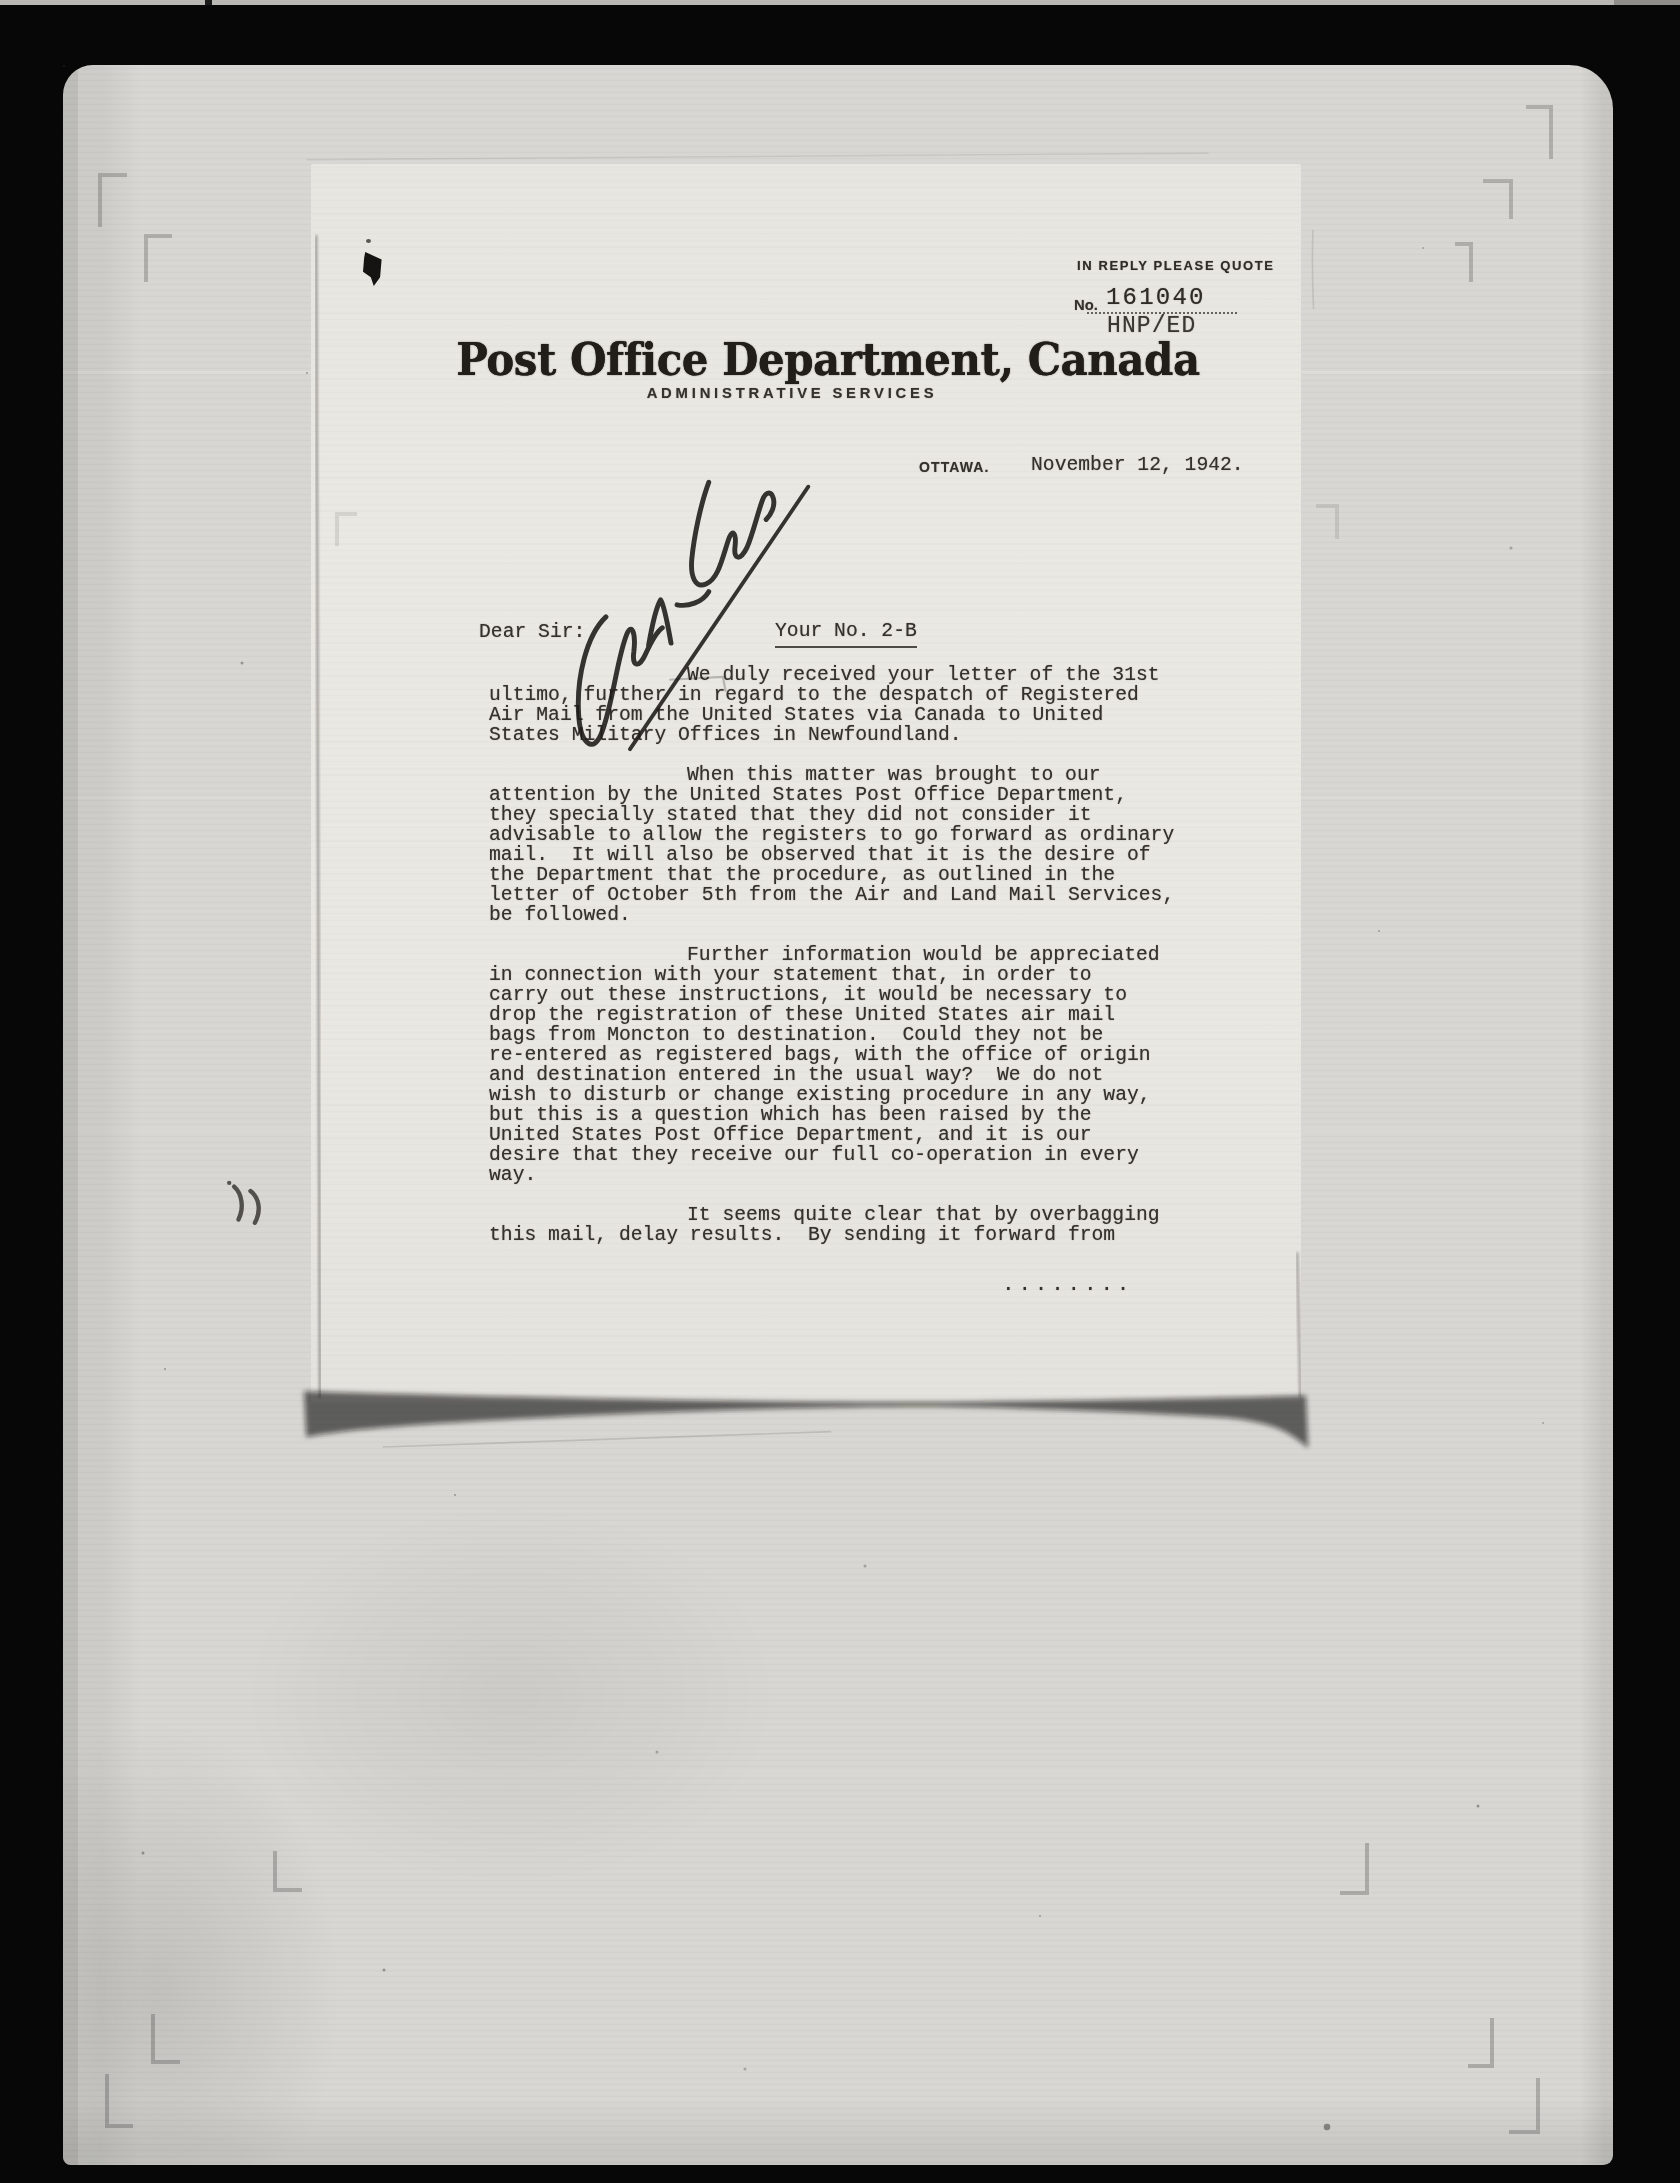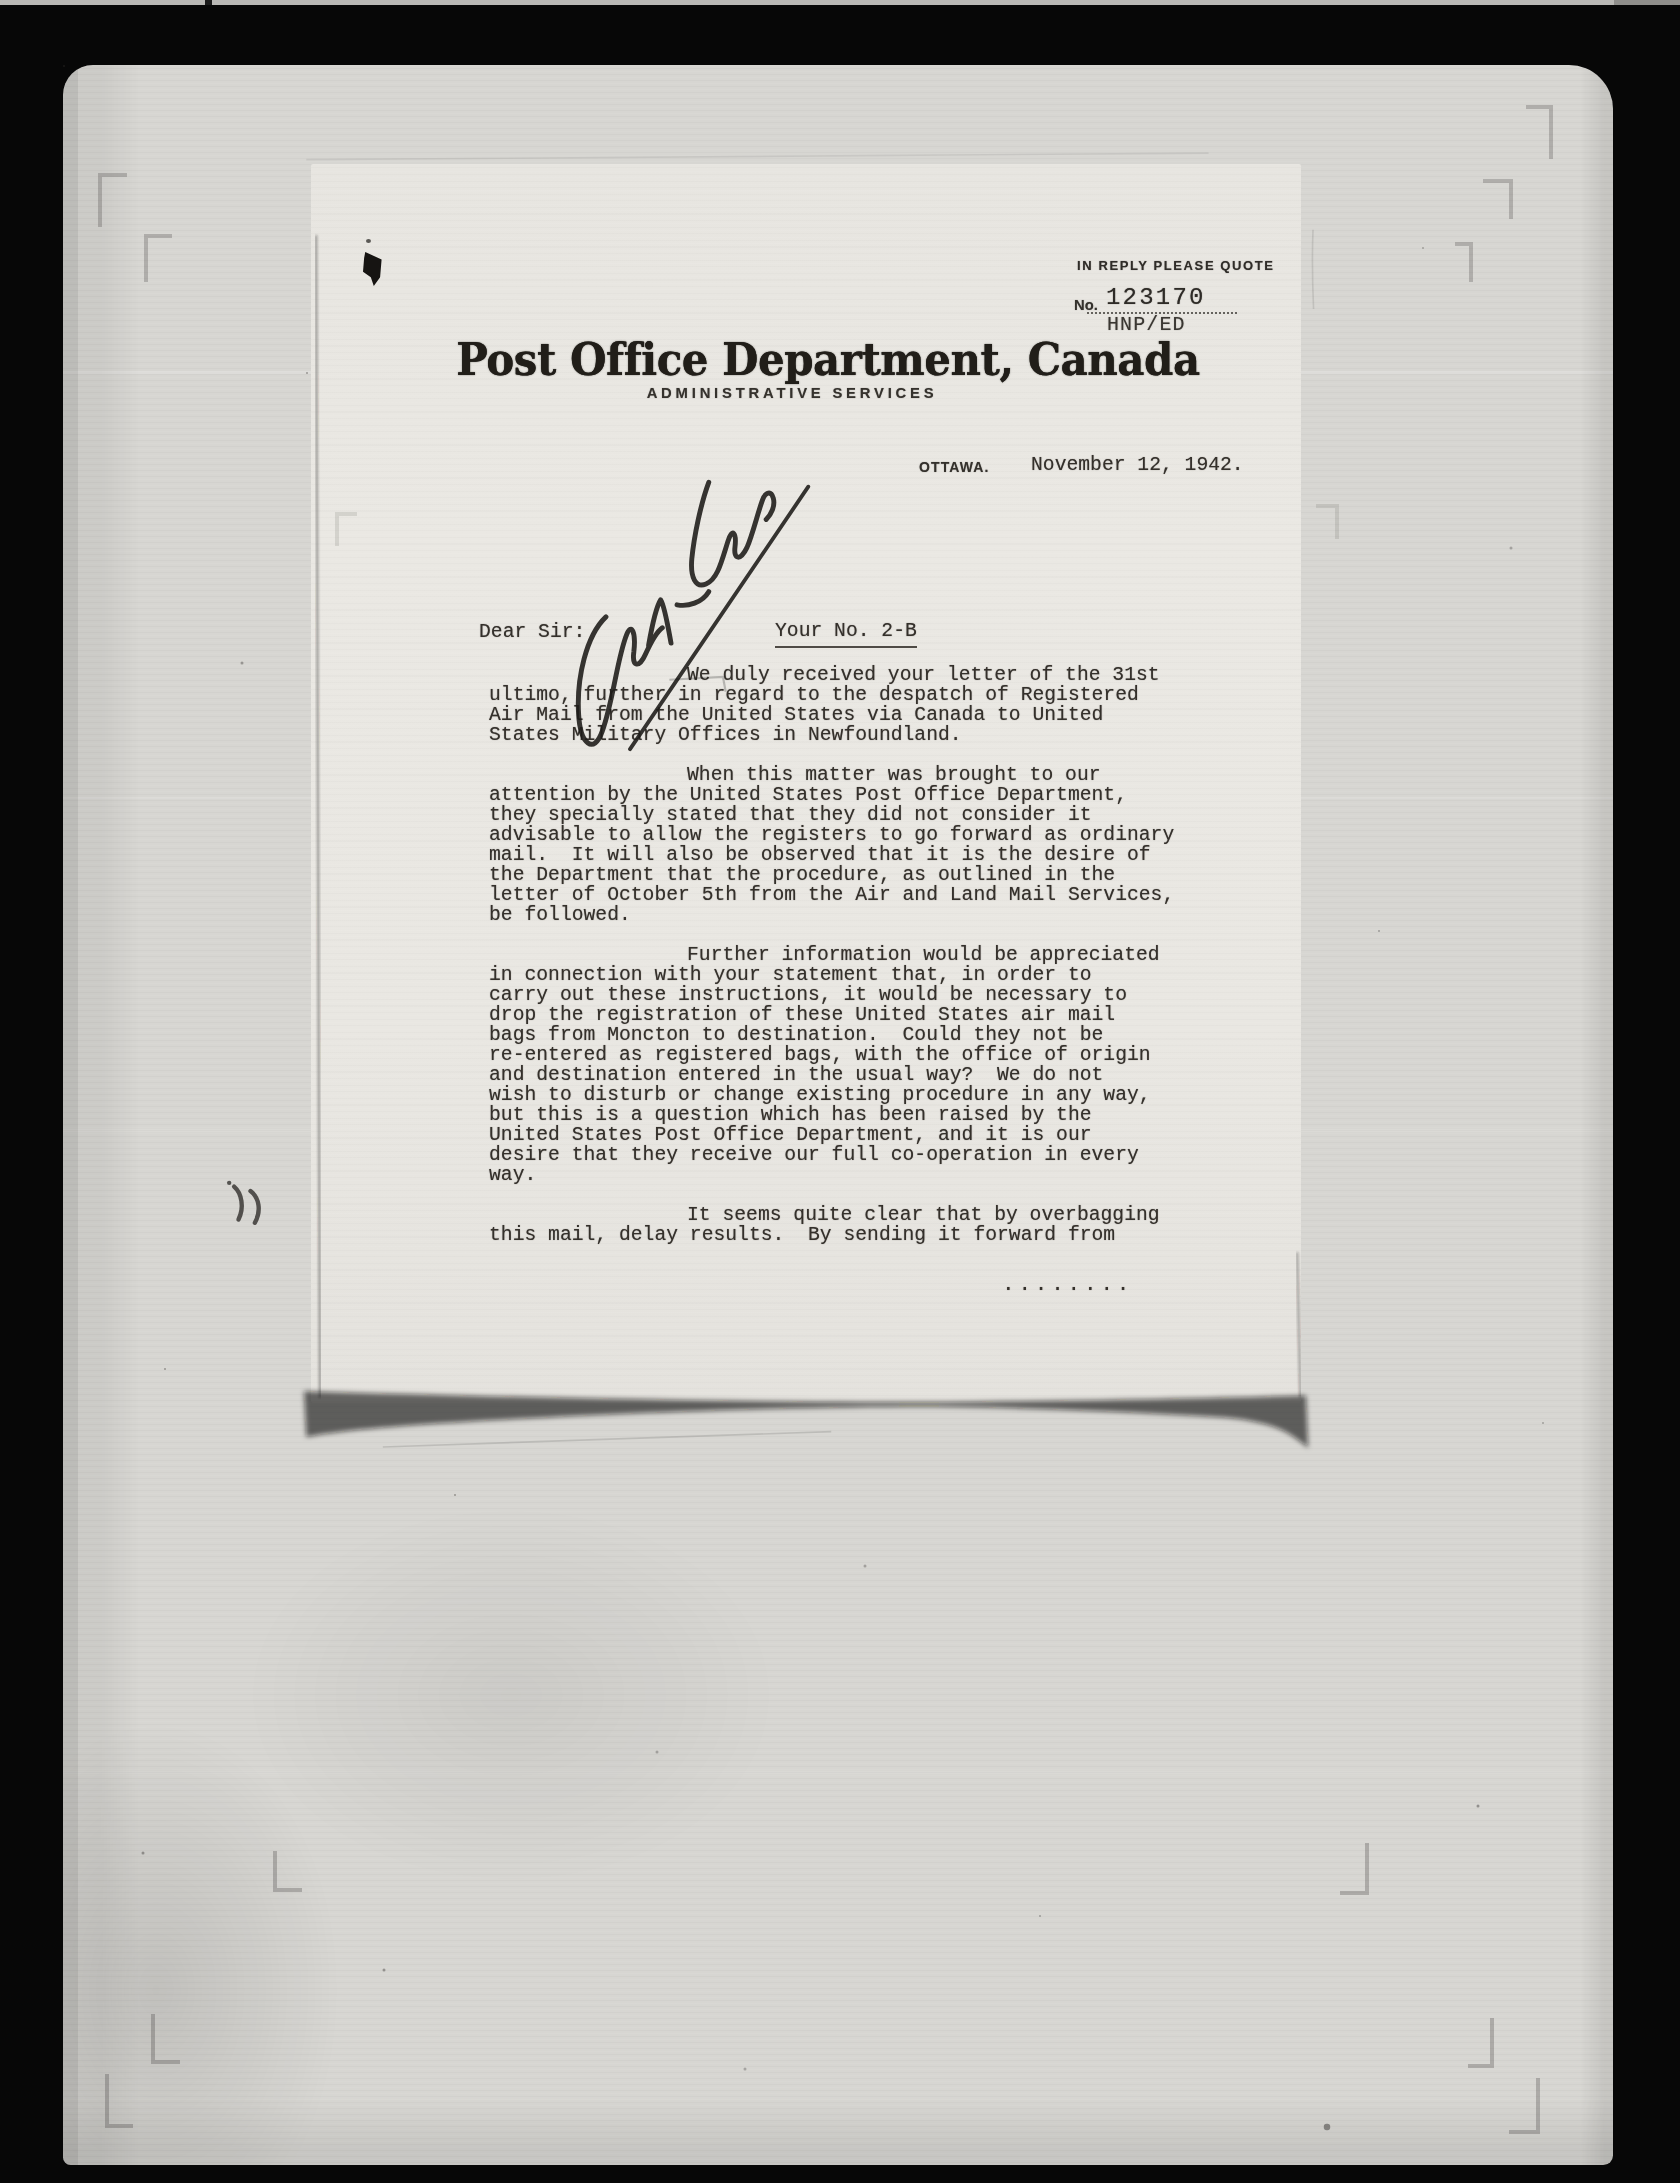--- a/index.html
+++ b/index.html
@@ -64,21 +64,21 @@
   .stamp-quote{position:absolute;left:766px;top:94px;width:170px;
       font-size:13px;font-weight:bold;letter-spacing:1.6px;color:#2f2c28;
       text-shadow:0 0 1.1px rgba(47,44,40,.55);white-space:nowrap;}
   .stamp-no-row{position:absolute;left:763px;top:123px;width:164px;height:27px;}
   .stamp-no-label{position:absolute;left:0;top:9.8px;font-size:14.8px;font-weight:bold;color:#35322d;
       text-shadow:0 0 1.1px rgba(53,50,45,.5);}
   .stamp-number{position:absolute;left:32px;top:-3.3px;font-family:"Liberation Mono",monospace;
       font-size:24px;letter-spacing:2.2px;color:#2e2b27;text-shadow:0 0 1.1px rgba(46,43,39,.6);}
   .stamp-dots{position:absolute;left:13px;top:25px;width:150px;border-bottom:2.7px dotted rgba(58,55,50,.75);}
   .stamp-initials{position:absolute;left:796px;top:149px;font-family:"Liberation Mono",monospace;
-      font-size:20px;letter-spacing:1.1px;color:#3a3732;text-shadow:0 0 1.1px rgba(58,55,50,.55);}
+      font-size:23px;letter-spacing:1.1px;color:#3a3732;text-shadow:0 0 1.1px rgba(58,55,50,.55);}
 
   .lh-title{position:absolute;left:0;top:171px;width:990px;padding-left:44px;box-sizing:border-box;
       text-align:center;font-family:"DejaVu Serif","Liberation Serif",serif;font-weight:bold;
       font-size:42px;color:#211e19;letter-spacing:-0.5px;transform:scaleY(1.06);
       text-shadow:0 0 1.6px rgba(33,30,25,.65), 0 0 0.5px rgba(33,30,25,.9);white-space:nowrap;}
   .lh-subtitle{position:absolute;left:0;top:221px;width:918px;padding-left:44px;box-sizing:border-box;
       text-align:center;font-size:14.8px;font-weight:bold;letter-spacing:3.8px;color:#35322d;
       text-shadow:0 0 1.1px rgba(53,50,45,.5);}
 
   .date-place{position:absolute;left:608px;top:295px;font-size:14px;font-weight:bold;letter-spacing:1.1px;
@@ -139,21 +139,21 @@
 
     <div class="ink-blot"></div>
     <div class="ink-blot-dot"></div>
 
     <div class="regmark tl faint" style="left:24px;top:348px;width:17.5px;height:29.5px;"></div>
     <div class="regmark tr faint" style="left:1005px;top:340px;width:18.6px;height:31px;"></div>
 
     <div class="stamp-quote">IN REPLY PLEASE QUOTE</div>
     <div class="stamp-no-row">
       <span class="stamp-no-label">No.</span>
-      <span class="stamp-number">123170</span>
+      <span class="stamp-number">161040</span>
       <span class="stamp-dots"></span>
     </div>
     <div class="stamp-initials">HNP/ED</div>
 
     <div class="lh-title">Post Office Department, Canada</div>
     <div class="lh-subtitle">ADMINISTRATIVE SERVICES</div>
 
     <div class="date-place">OTTAWA.</div>
     <div class="date-text typed">November 12, 1942.</div>
 

